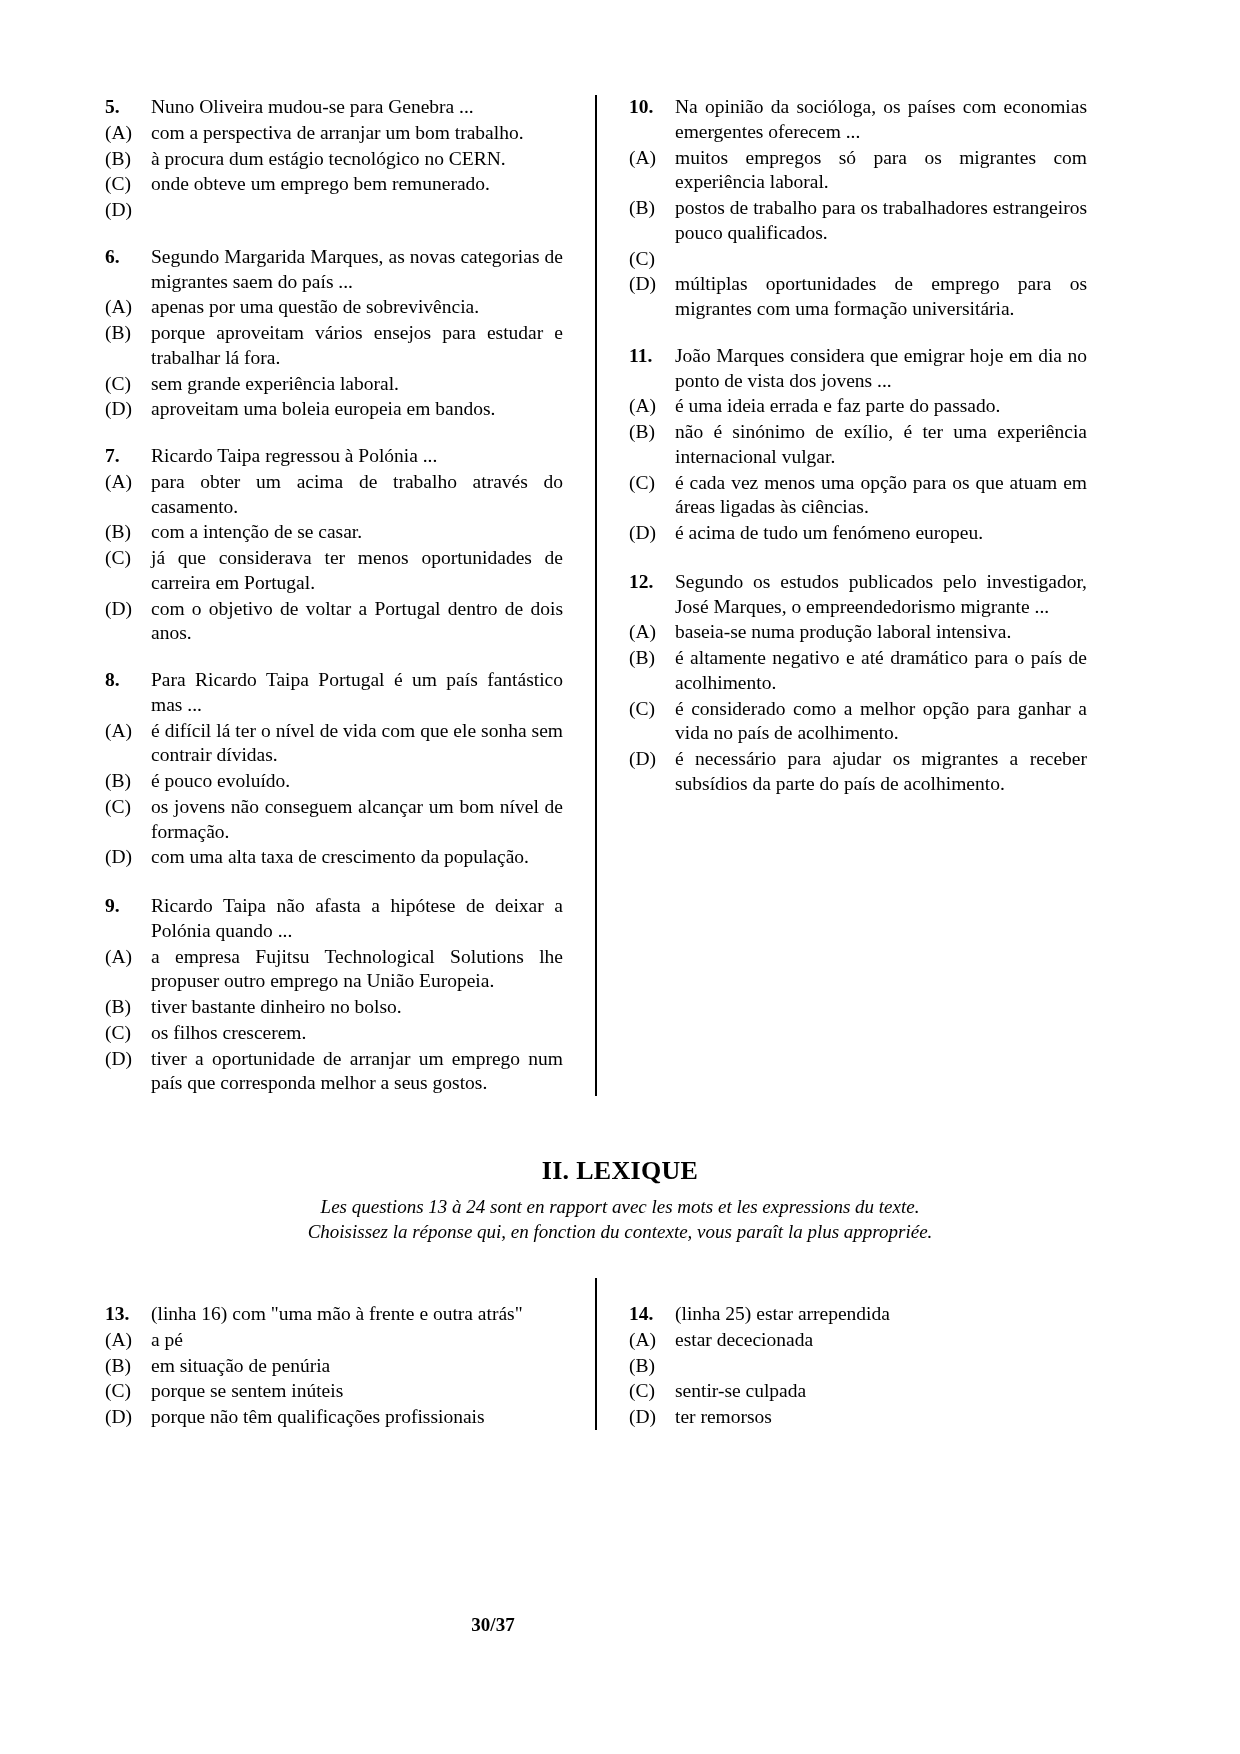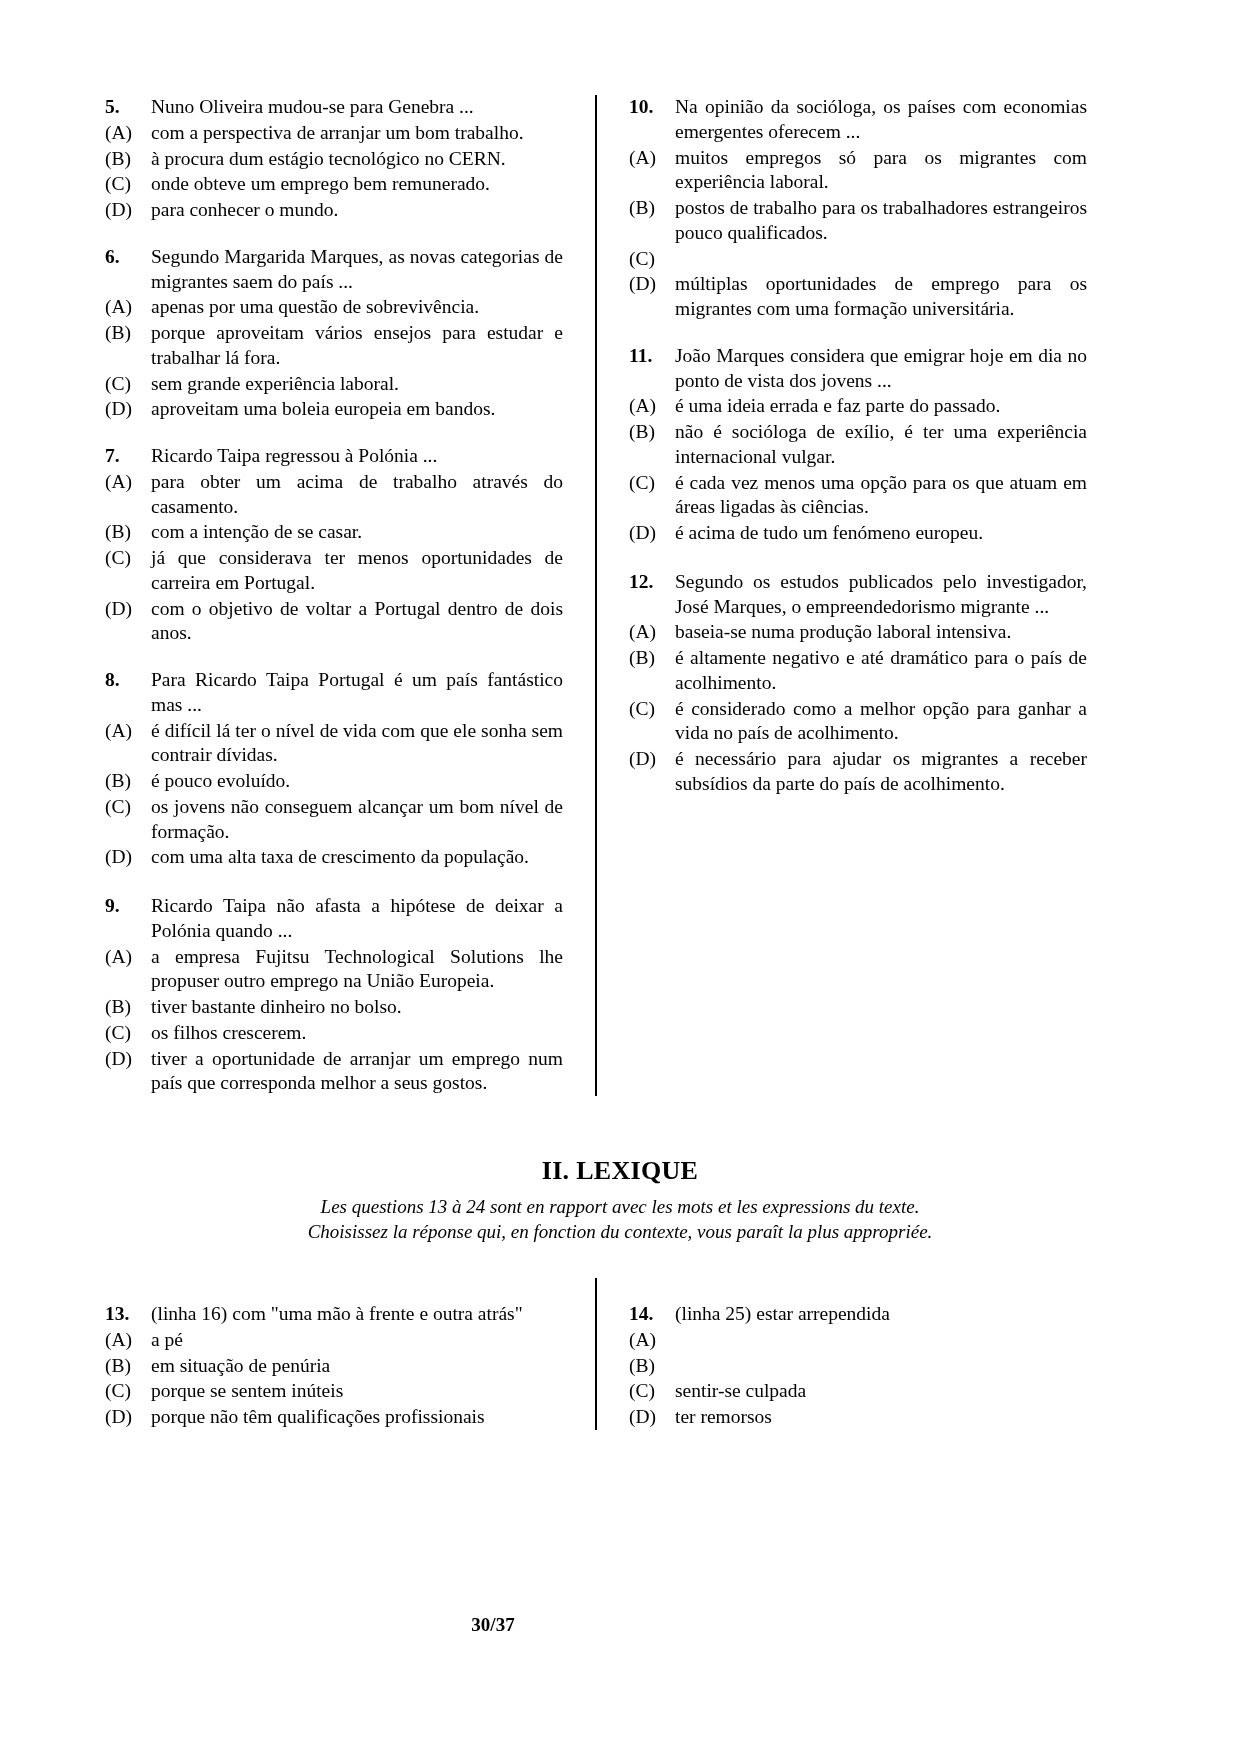--- a/index.html
+++ b/index.html
@@ -122,21 +122,20 @@
         <div class="row opt">
           <div class="marker">(B)</div>
           <div class="text">à procura dum estágio tecnológico no CERN.</div>
         </div>
         <div class="row opt">
           <div class="marker">(C)</div>
           <div class="text">onde obteve um emprego bem remunerado.</div>
         </div>
         <div class="row opt">
           <div class="marker">(D)</div>
-          <div class="text">para conhecer o mundo.</div>
         </div>
       </div>
 
       <div class="q-block">
         <div class="row stem">
           <div class="marker num">6.</div>
           <div class="text">Segundo Margarida Marques, as novas categorias de migrantes saem do país ...</div>
         </div>
         <div class="row opt">
           <div class="marker">(A)</div>
@@ -257,21 +256,21 @@
         <div class="row stem">
           <div class="marker num">11.</div>
           <div class="text">João Marques considera que emigrar hoje em dia no ponto de vista dos jovens ...</div>
         </div>
         <div class="row opt">
           <div class="marker">(A)</div>
           <div class="text">é uma ideia errada e faz parte do passado.</div>
         </div>
         <div class="row opt">
           <div class="marker">(B)</div>
-          <div class="text">não é socióloga de exílio, é ter uma experiência internacional vulgar.</div>
+          <div class="text">não é sinónimo de exílio, é ter uma experiência internacional vulgar.</div>
         </div>
         <div class="row opt">
           <div class="marker">(C)</div>
           <div class="text">é cada vez menos uma opção para os que atuam em áreas ligadas às ciências.</div>
         </div>
         <div class="row opt">
           <div class="marker">(D)</div>
           <div class="text">é acima de tudo um fenómeno europeu.</div>
         </div>
       </div>
@@ -337,20 +336,21 @@
     <div class="divider"></div>
 
     <div class="col col-right lex-col">
       <div class="q-block">
         <div class="row stem">
           <div class="marker num">14.</div>
           <div class="text">(linha 25) estar arrependida</div>
         </div>
         <div class="row opt">
           <div class="marker">(A)</div>
+          <div class="text">estar dececionada</div>
         </div>
         <div class="row opt">
           <div class="marker">(B)</div>
         </div>
         <div class="row opt">
           <div class="marker">(C)</div>
           <div class="text">sentir-se culpada</div>
         </div>
         <div class="row opt">
           <div class="marker">(D)</div>

